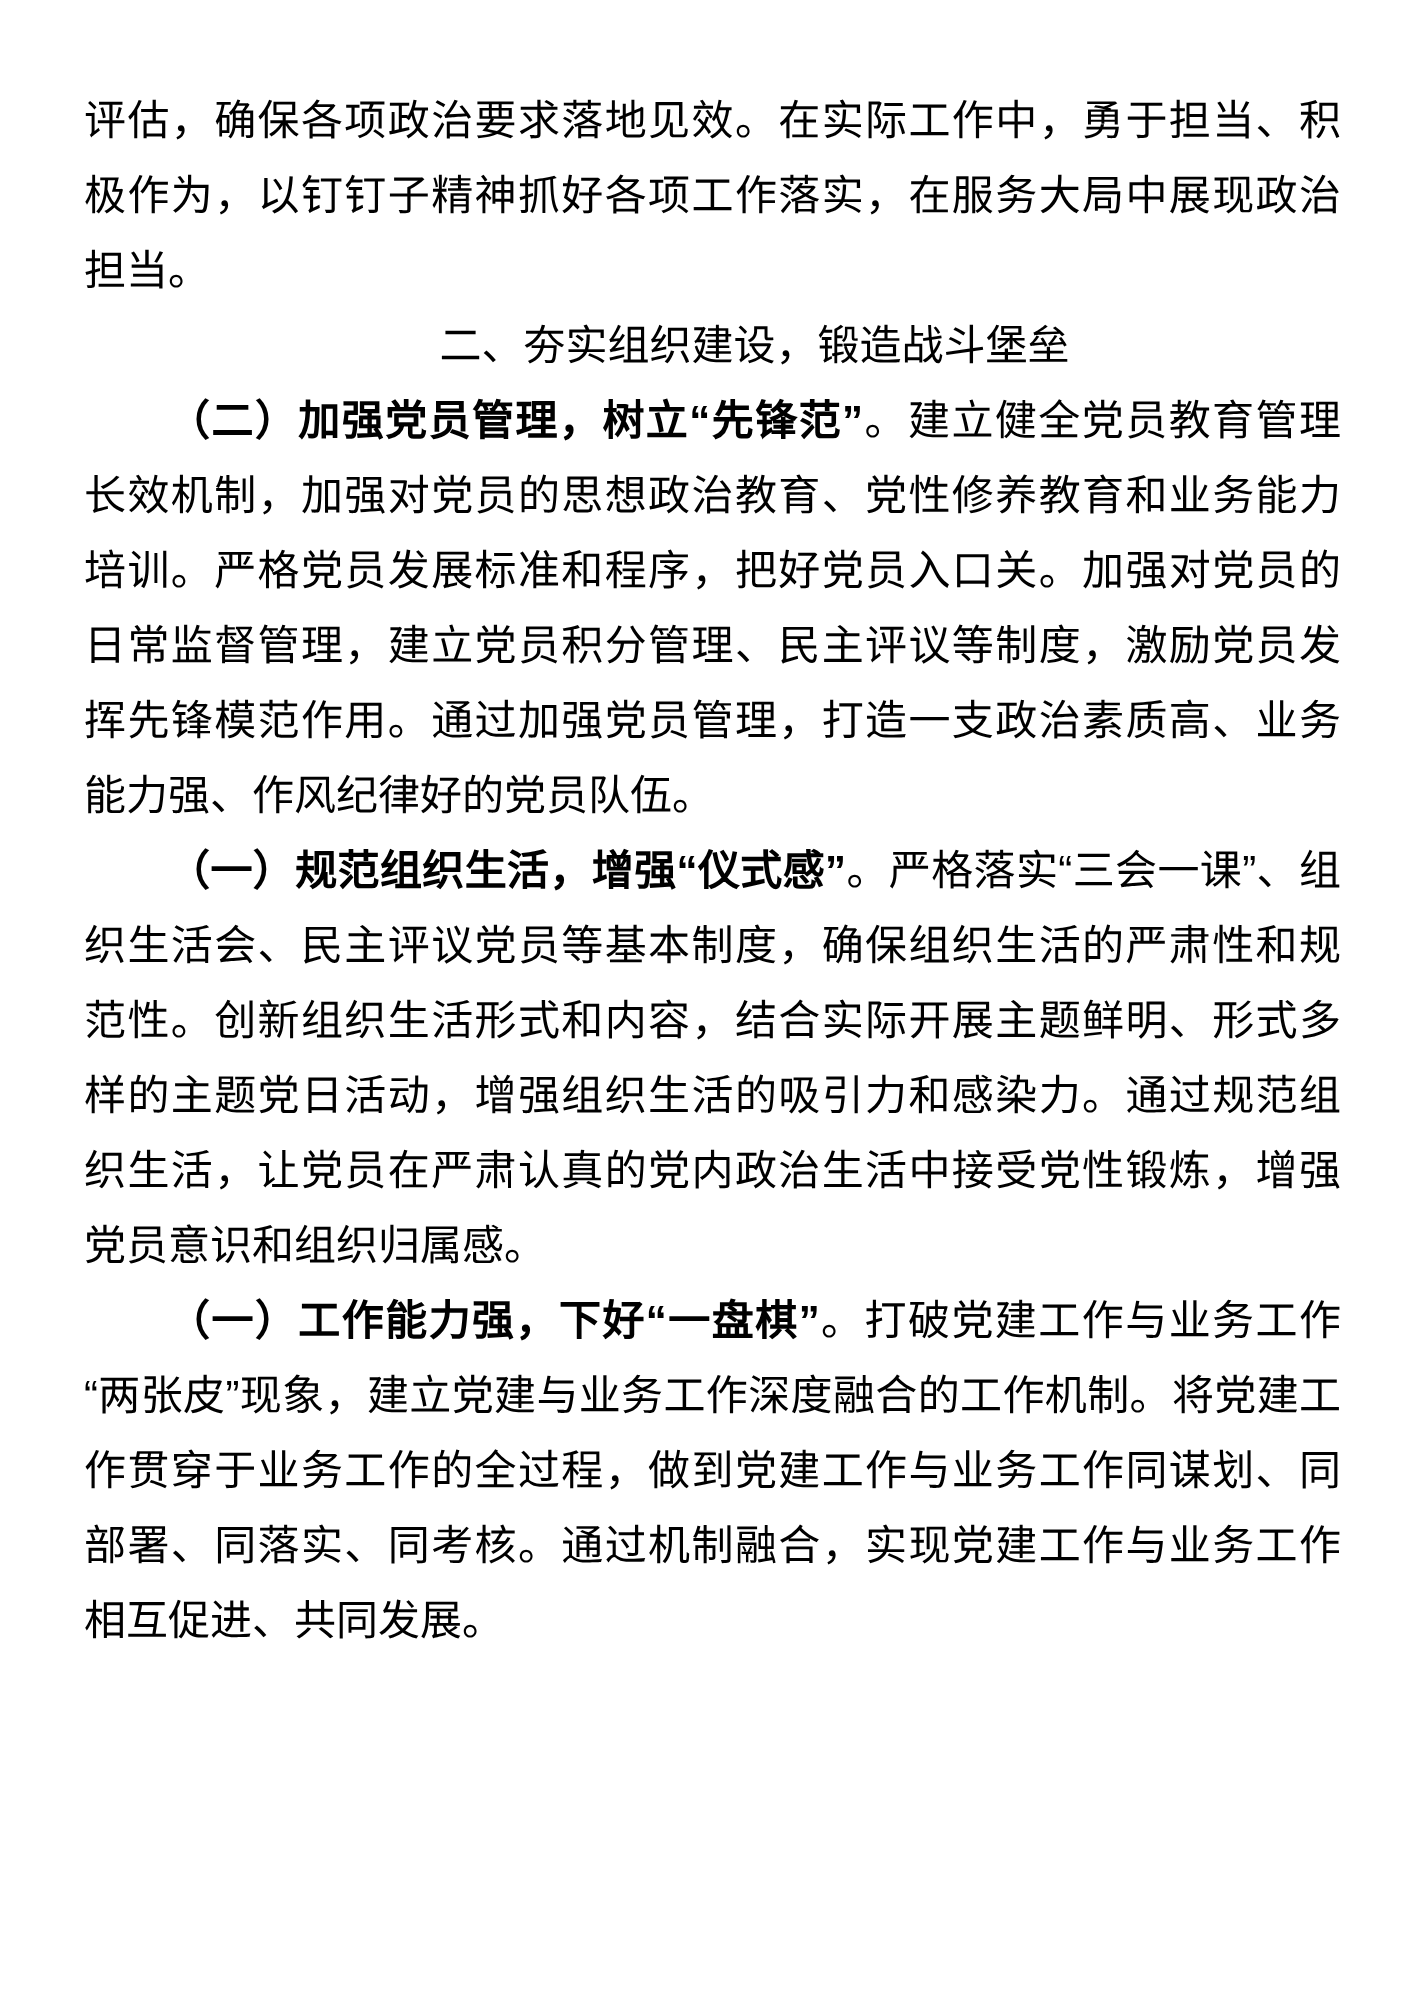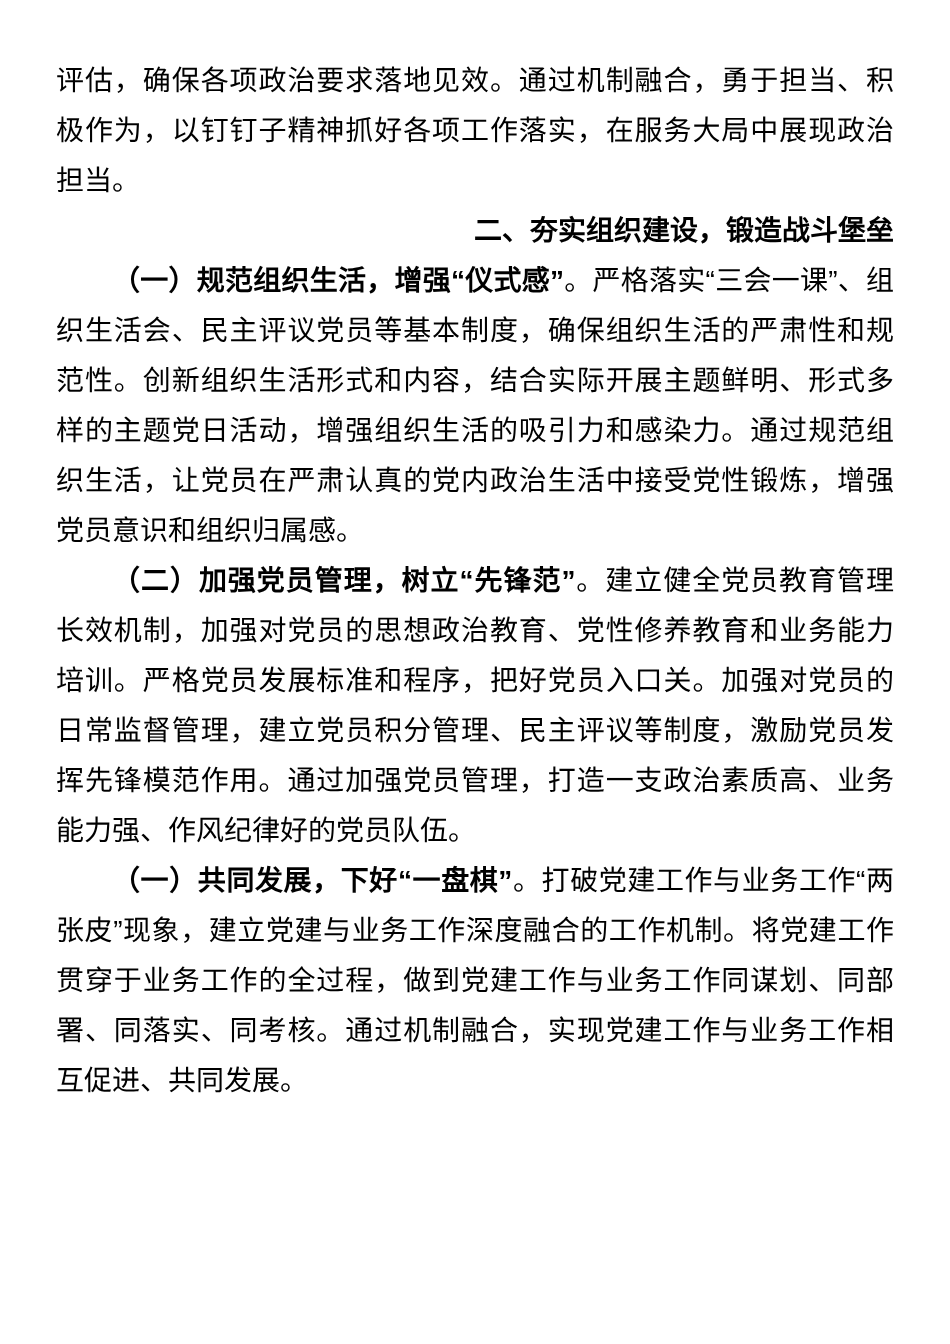--- a/index.html
+++ b/index.html
@@ -44,40 +44,40 @@
 
   
   .para.no-indent {
     text-indent: 0;
   }
 
   
   .heading-1 {
     margin: 0;
     text-indent: 2em;
-    font-weight: bold;
+    font-weight: normal;
     font-size: 28px;
     line-height: 50px;
-    text-align: right;
+    text-align: center;
     word-break: break-all;
   }
 
   
   .lead {
     font-weight: bold;
   }
 
   .tail {
     font-weight: normal;
   }
 </style>
 </head>
 <body>
 
 <div class="page" style="background: rgb(255, 255, 255);">
   <div class="doc-body" id="doc-body" style="color: rgb(0, 0, 0);">
-      <p class="para no-indent">评估，确保各项政治要求落地见效。通过机制融合，勇于担当、积极作为，以钉钉子精神抓好各项工作落实，在服务大局中展现政治担当。</p>
+      <p class="para no-indent">评估，确保各项政治要求落地见效。在实际工作中，勇于担当、积极作为，以钉钉子精神抓好各项工作落实，在服务大局中展现政治担当。</p>
       <p class="heading-1">二、夯实组织建设，锻造战斗堡垒</p>
+      <p class="para"><span class="lead">（二）加强党员管理，树立“先锋范”</span><span class="tail">。建立健全党员教育管理长效机制，加强对党员的思想政治教育、党性修养教育和业务能力培训。严格党员发展标准和程序，把好党员入口关。加强对党员的日常监督管理，建立党员积分管理、民主评议等制度，激励党员发挥先锋模范作用。通过加强党员管理，打造一支政治素质高、业务能力强、作风纪律好的党员队伍。</span></p>
       <p class="para"><span class="lead">（一）规范组织生活，增强“仪式感”</span><span class="tail">。严格落实“三会一课”、组织生活会、民主评议党员等基本制度，确保组织生活的严肃性和规范性。创新组织生活形式和内容，结合实际开展主题鲜明、形式多样的主题党日活动，增强组织生活的吸引力和感染力。通过规范组织生活，让党员在严肃认真的党内政治生活中接受党性锻炼，增强党员意识和组织归属感。</span></p>
-      <p class="para"><span class="lead">（二）加强党员管理，树立“先锋范”</span><span class="tail">。建立健全党员教育管理长效机制，加强对党员的思想政治教育、党性修养教育和业务能力培训。严格党员发展标准和程序，把好党员入口关。加强对党员的日常监督管理，建立党员积分管理、民主评议等制度，激励党员发挥先锋模范作用。通过加强党员管理，打造一支政治素质高、业务能力强、作风纪律好的党员队伍。</span></p>
-      <p class="para"><span class="lead">（一）共同发展，下好“一盘棋”</span><span class="tail">。打破党建工作与业务工作“两张皮”现象，建立党建与业务工作深度融合的工作机制。将党建工作贯穿于业务工作的全过程，做到党建工作与业务工作同谋划、同部署、同落实、同考核。通过机制融合，实现党建工作与业务工作相互促进、共同发展。</span></p>
+      <p class="para"><span class="lead">（一）工作能力强，下好“一盘棋”</span><span class="tail">。打破党建工作与业务工作“两张皮”现象，建立党建与业务工作深度融合的工作机制。将党建工作贯穿于业务工作的全过程，做到党建工作与业务工作同谋划、同部署、同落实、同考核。通过机制融合，实现党建工作与业务工作相互促进、共同发展。</span></p>
     </div>
 </div>
 
 </body></html>

